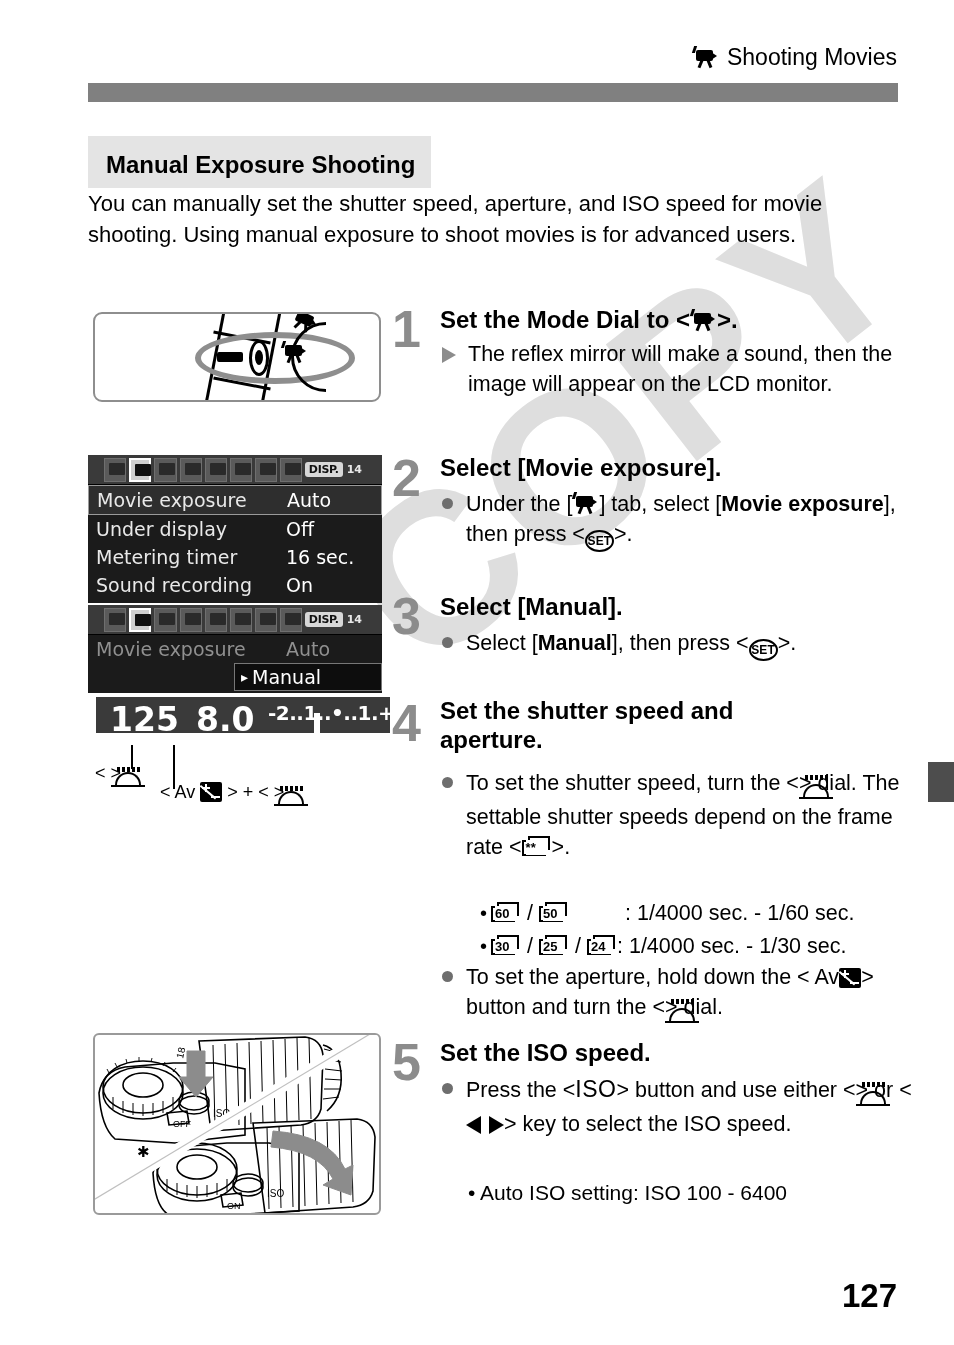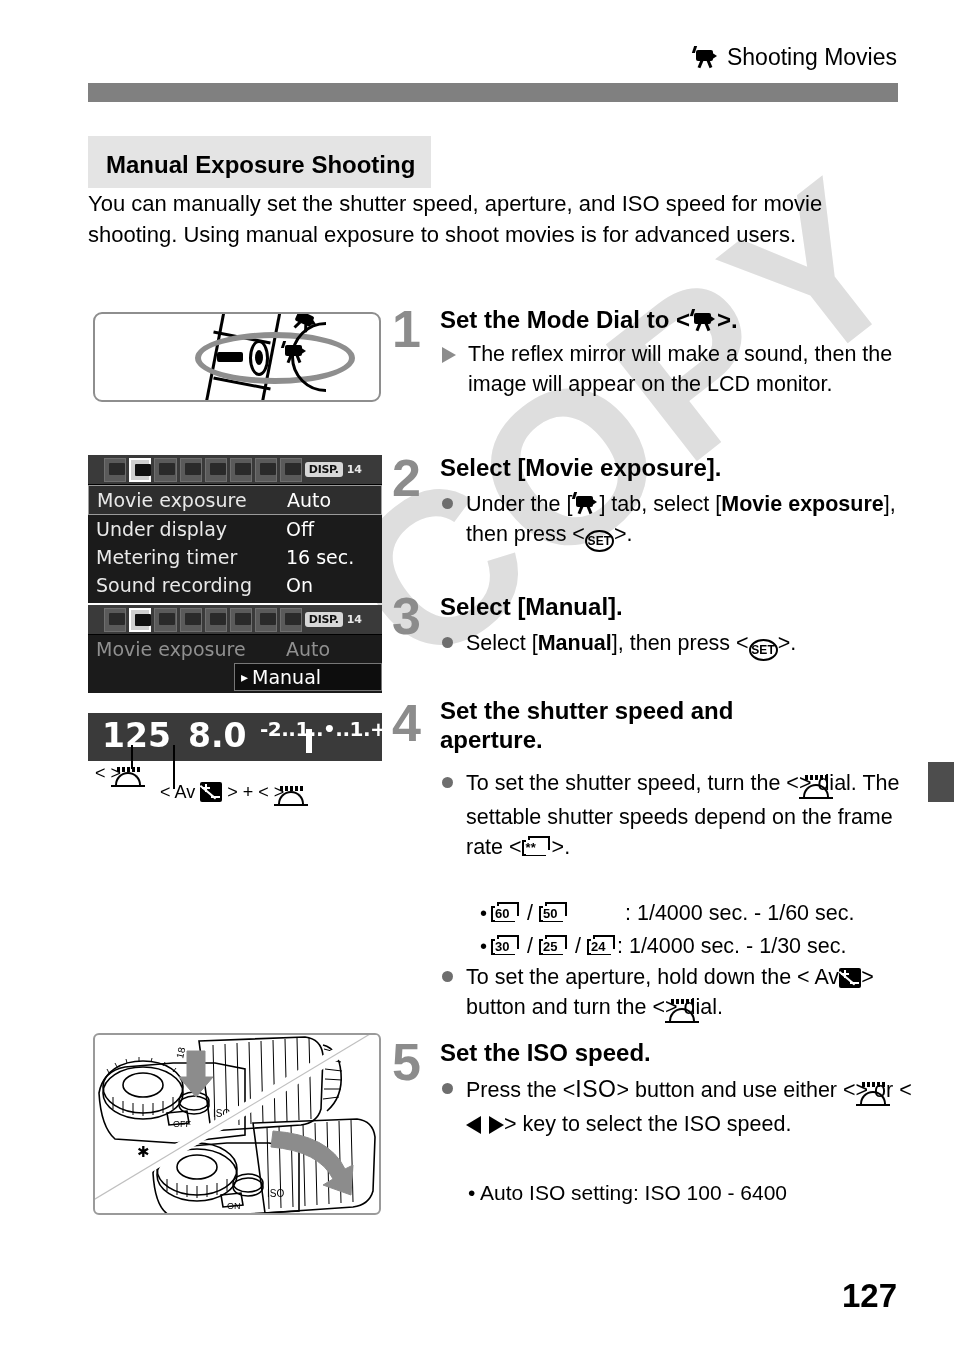--- a/index.html
+++ b/index.html
@@ -213,22 +213,22 @@
   .menu-row.sel { background:#2e2e2e; border:1px solid #9a9a9a; height:30px; }
   .menu-row.dim .lbl, .menu-row.dim .val { color:#909090; }
   .menu-pop {
     position:absolute; right:0; width:148px; background:#0d0d0d;
     border:1px solid #777; display:flex; align-items:center;
     height:28px; font-size:19px; color:#fff; padding-left:6px;
   }
 
   
   .fig-lcd {
-    left: 88px; top: 697px; width: 294px; height: 48px;
-    background: #3a3a3a; z-index: 2; margin-top: 16px;
+    left: 96px; top: 697px; width: 294px; height: 36px;
+    background: #3a3a3a; z-index: 2;
   }
   .lcd-txt {
     position: absolute; color: #fff; font-weight: bold;
     font-family: "DejaVu Sans", sans-serif;
   }
   .leader { position:absolute; background:#000; width:2px; z-index:2; }
   .callout { position:absolute; font-size:18px; z-index:2; white-space: nowrap; }
 
   
   .fig-camera {

